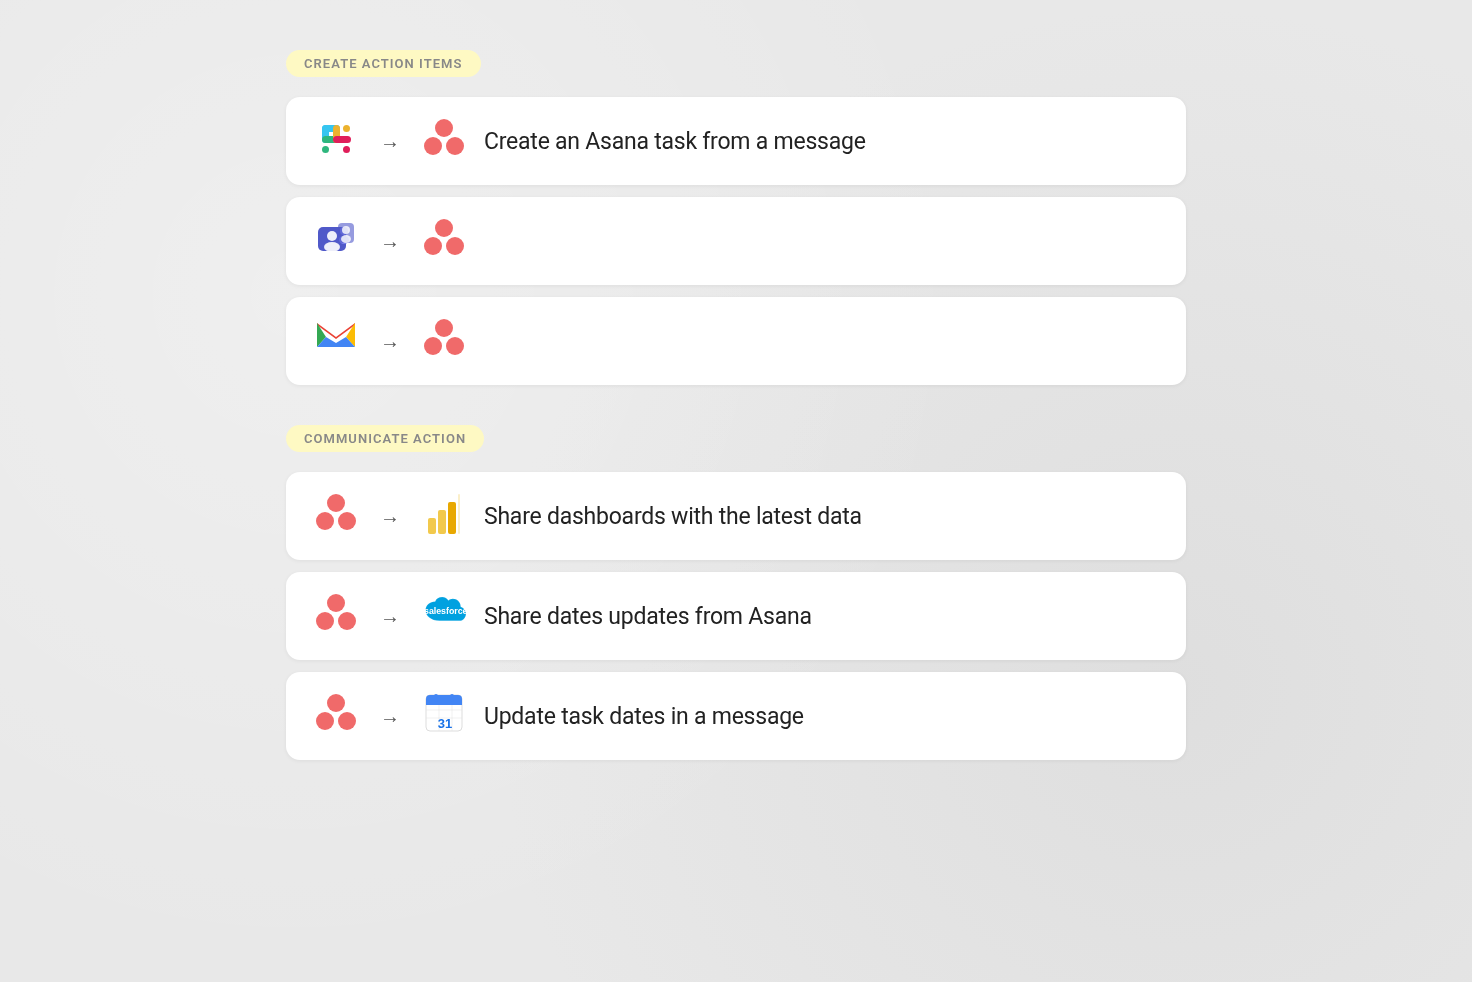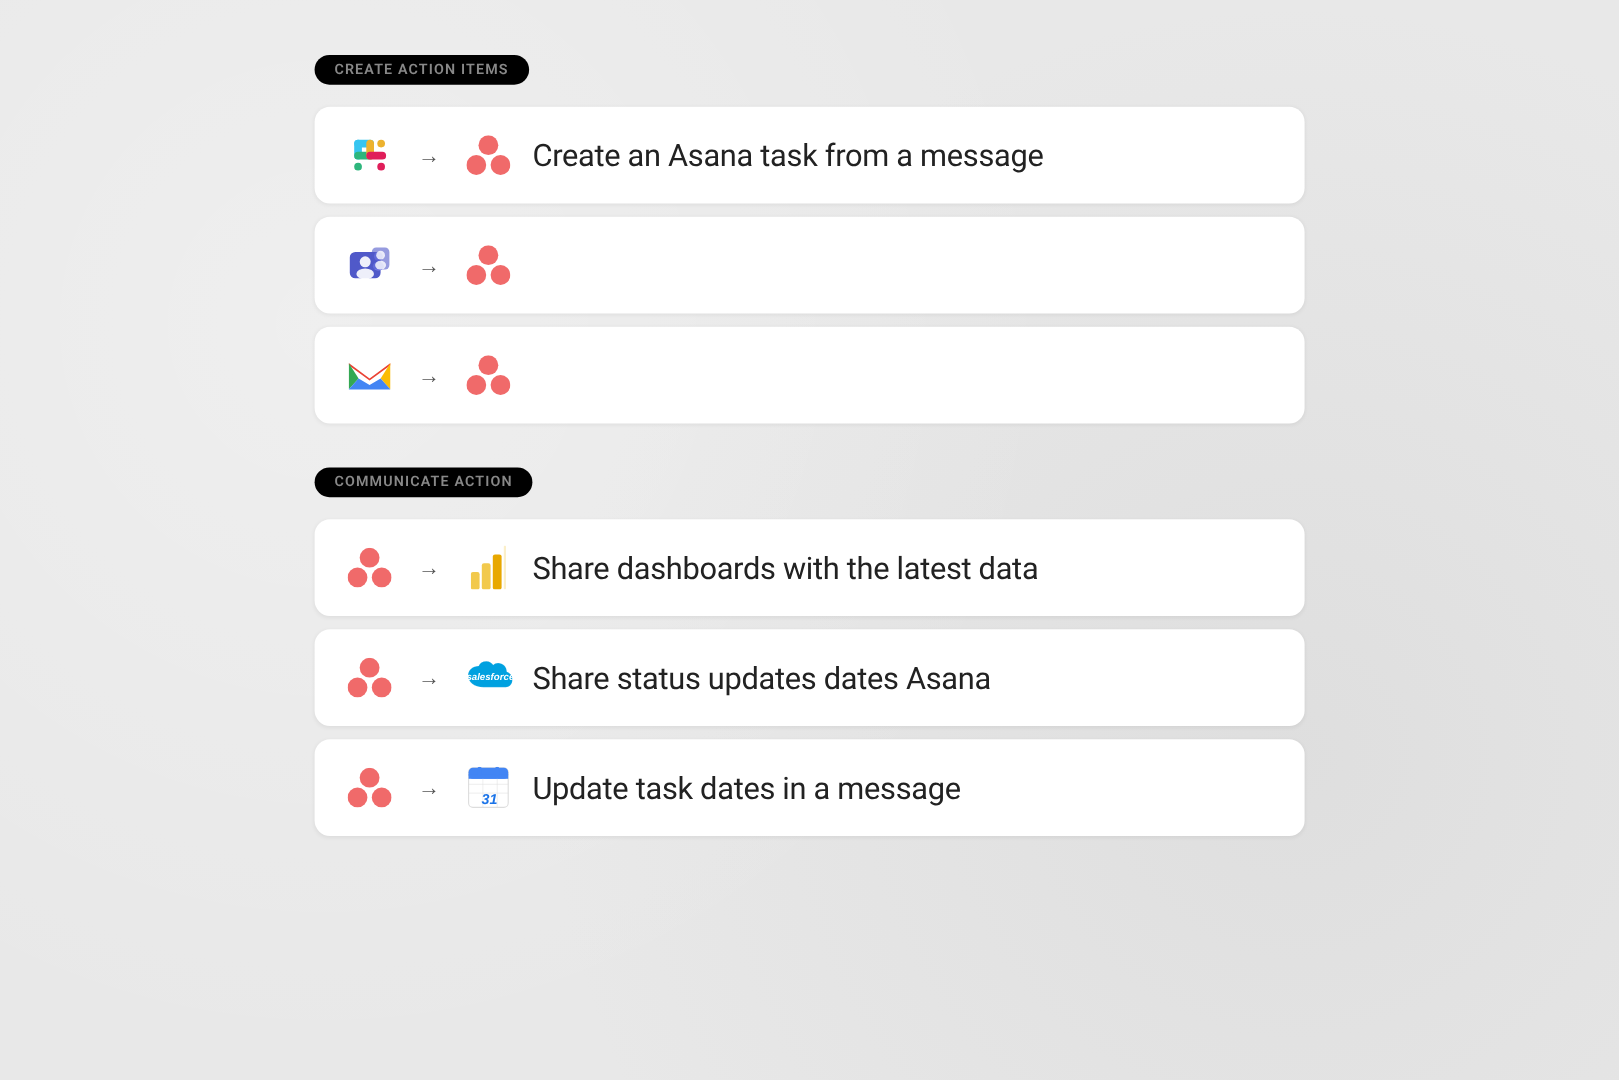--- a/index.html
+++ b/index.html
@@ -25,21 +25,21 @@
     .section {
       margin-bottom: 40px;
     }
 
     .section-label {
       display: inline-block;
       font-size: 13px;
       font-weight: 600;
       letter-spacing: 0.08em;
       color: #888;
-      background: #000000;
+      background: #fef9c3;
       border-radius: 20px;
       padding: 6px 18px;
       margin-bottom: 20px;
     }
 
     .card {
       background: #ffffff;
       border-radius: 14px;
       padding: 22px 28px;
       margin-bottom: 12px;
@@ -48,35 +48,34 @@
       gap: 18px;
       box-shadow: 0 1px 4px rgba(0,0,0,0.06);
       cursor: pointer;
       transition: box-shadow 0.15s;
     }
 
     .icon-wrapper {
       width: 44px;
       height: 44px;
       display: flex;
-      align-items: center;
+      align-items: flex-start;
       justify-content: center;
       flex-shrink: 0;
-      font-style: italic;
     }
 
     .arrow {
       font-size: 20px;
       color: #555;
       flex-shrink: 0;
       margin: 0 4px;
     }
 
     .card-text {
-      font-size: 28px;
+      font-size: 23px;
       font-weight: 400;
       color: #222;
       letter-spacing: -0.01em;
     }
 
     
     .slack-icon {
       width: 40px;
       height: 40px;
     }
@@ -194,21 +193,21 @@
         </div>
         <span class="arrow">→</span>
         <div class="icon-wrapper">
           <svg viewBox="0 0 50 36" width="50" height="36" xmlns="http://www.w3.org/2000/svg">
 
     <path d="M20 28 C10 28 4 22 4 16 C4 10 9 6 15 6 C16 3 19 1 23 1 C26 1 29 3 30 5 C31 4 33 3 35 3 C40 3 44 7 44 12 C47 13 50 16 50 20 C50 24 47 28 43 28 Z" fill="#00A1E0"></path>
     <path d="M20 28 C10 28 4 22 4 16 C4 10 9 6 15 6 C16 3 19 1 23 1 C26 1 29 3 30 5 C31 4 33 3 35 3 C40 3 44 7 44 12 C47 13 50 16 50 20 C50 24 47 28 43 28 Z" fill="none" stroke="white" stroke-width="0.5" opacity="0.3"></path>
     <text x="27" y="20" font-size="10" text-anchor="middle" fill="white" font-family="Arial" font-weight="bold">salesforce</text>
   </svg>
         </div>
-        <span class="card-text">Share status updates dates Asana</span>
+        <span class="card-text">Share dates updates from Asana</span>
       </div><div class="card">
         <div class="icon-wrapper">
           <svg viewBox="0 0 40 36" width="40" height="36" xmlns="http://www.w3.org/2000/svg">
 
     <circle cx="20" cy="9" r="9" fill="#F06A6A"></circle>
     <circle cx="9" cy="27" r="9" fill="#F06A6A"></circle>
     <circle cx="31" cy="27" r="9" fill="#F06A6A"></circle>
   </svg>
         </div>
         <span class="arrow">→</span>

